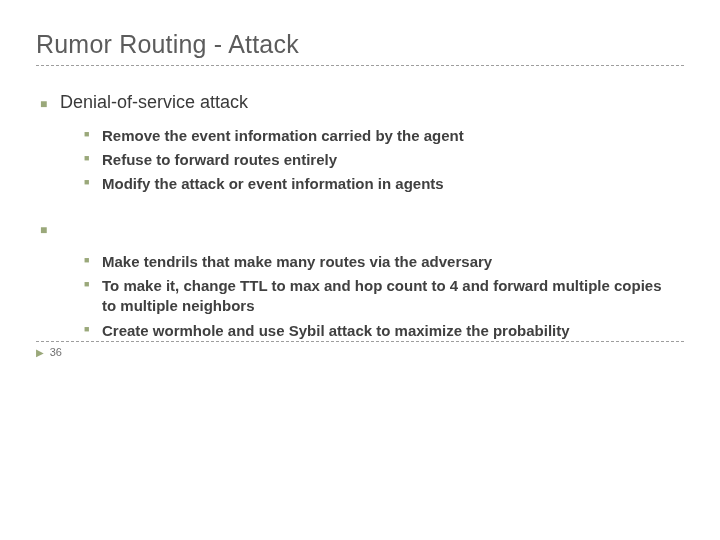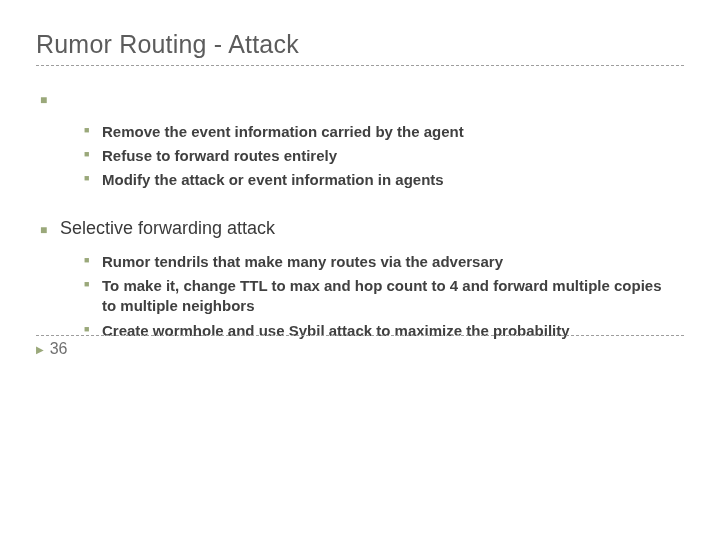--- a/index.html
+++ b/index.html
@@ -102,67 +102,67 @@
   .footer-row {
     display: flex;
     align-items: center;
   }
   .footer-arrow {
     color: #9aa87a;
     font-size: 10px;
     margin-right: 6px;
   }
   .page-num {
-    font-size: 16px;
+    font-size: 11px;
     color: #707070;
     text-align: center;
   }
 </style>
 </head>
 <body>
 
 <div class="slide">
 
   <div class="title-block">
     <h1 class="title">Rumor Routing - Attack</h1>
     <hr class="dashed">
   </div>
 
   <div class="content">
     <ul class="lvl1">
 
       <li>
         <div class="row">
           <span class="bullet1">■</span>
+          <span class="head">Denial-of-service attack</span>
         </div>
         <ul class="lvl2">
           <li>
             <span class="bullet2">■</span>
             <span class="txt">Remove the event information carried by the agent</span>
           </li>
           <li>
             <span class="bullet2">■</span>
             <span class="txt">Refuse to forward routes entirely</span>
           </li>
           <li>
             <span class="bullet2">■</span>
             <span class="txt">Modify the attack or event information in agents</span>
           </li>
         </ul>
       </li>
 
       <li>
         <div class="row">
           <span class="bullet1">■</span>
-          <span class="head">Selective forwarding attack</span>
         </div>
         <ul class="lvl2">
           <li>
             <span class="bullet2">■</span>
-            <span class="txt">Rumor tendrils that make many routes via the adversary</span>
+            <span class="txt">Make tendrils that make many routes via the adversary</span>
           </li>
           <li>
             <span class="bullet2">■</span>
             <span class="txt">To make it, change TTL to max and hop count to 4 and forward multiple copies to multiple neighbors</span>
           </li>
           <li>
             <span class="bullet2">■</span>
             <span class="txt">Create wormhole and use Sybil attack to maximize the probability</span>
           </li>
         </ul>

